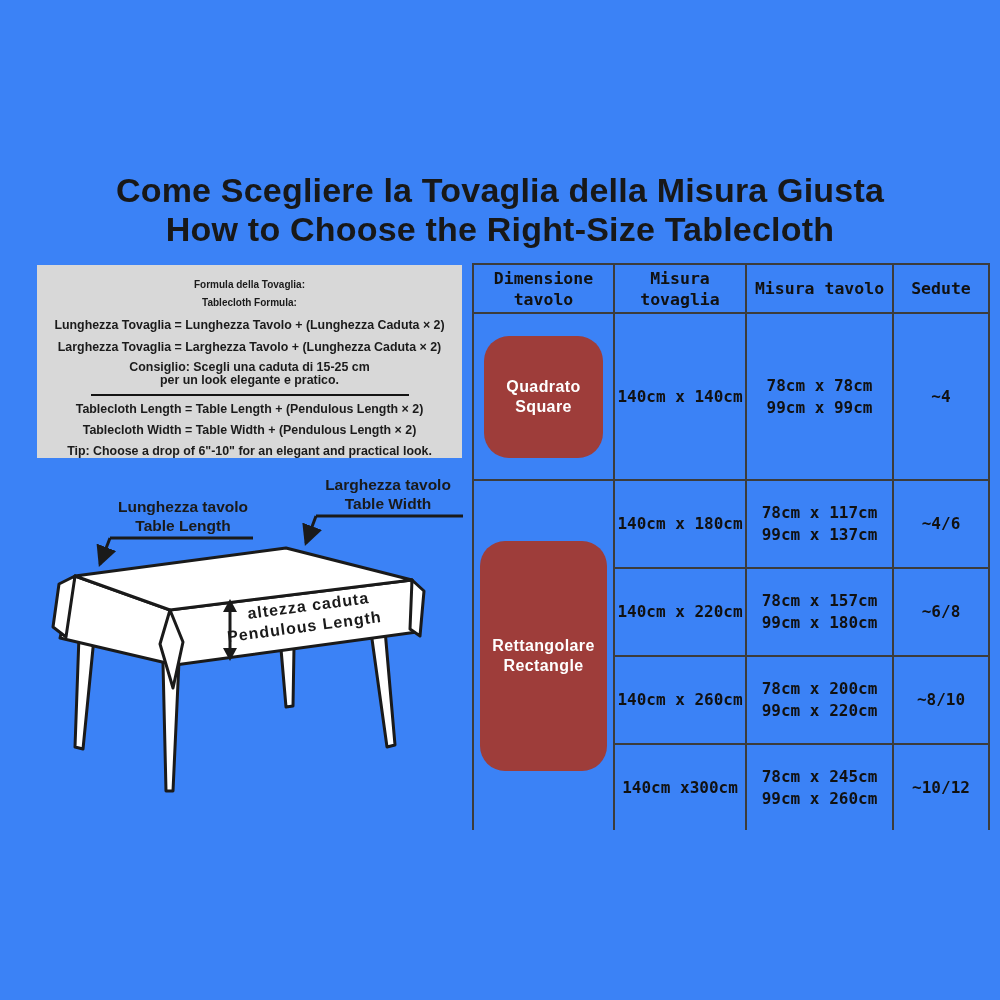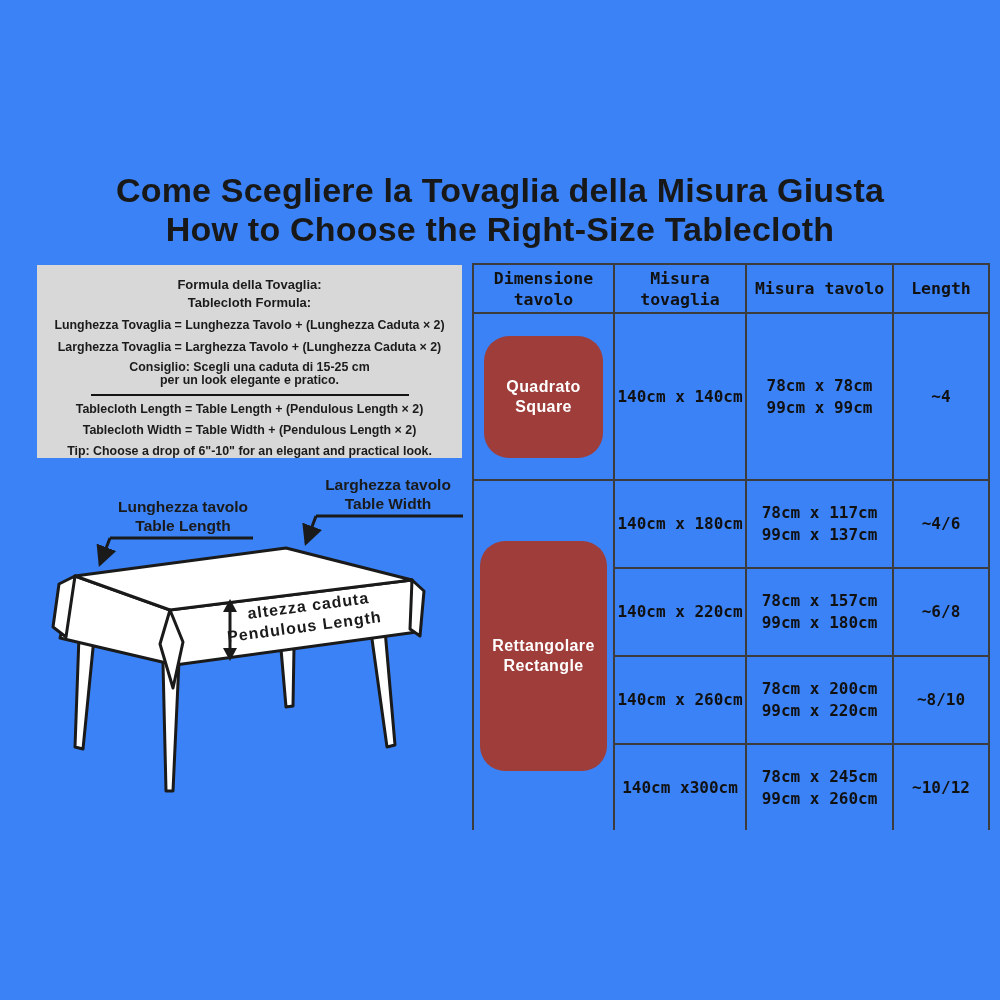--- a/index.html
+++ b/index.html
@@ -4,21 +4,21 @@
 <style>
   html,body { margin:0; padding:0; background:#ffffff; }
   body { width:1000px; height:1000px; font-family:"Liberation Sans", sans-serif; }
   .page { position:relative; width:1000px; height:1000px; background:#3b82f6; overflow:hidden; }
 
   .title { position:absolute; top:171px; left:0; width:1000px; text-align:center;
            font-weight:bold; font-size:34px; line-height:39px; color:#181818; letter-spacing:0.2px; }
 
   .fbox { position:absolute; left:37px; top:265px; width:425px; height:193px;
           background:#D8D8D8; text-align:center; color:#1b1b1b; box-sizing:border-box; padding-top:11px; }
-  .ft   { font-weight:bold; font-size:13px; line-height:17.5px; }
+  .ft   { font-weight:bold; font-size:10px; line-height:17.5px; }
   .ff   { font-weight:bold; font-size:12.4px; line-height:13px; white-space:nowrap; }
   .ftip { font-weight:bold; font-size:12.4px; line-height:13px; white-space:nowrap; }
   .m7 { margin-top:7px; } .m8 { margin-top:8px; } .m9 { margin-top:9px; }
   .fdiv { width:318px; margin:7px auto 0 auto; border:0; border-top:2px solid #141414; }
 
   .diagram { position:absolute; left:20px; top:460px; }
 
   .sizes { position:absolute; left:472px; top:263px; border-collapse:collapse; table-layout:fixed; color:#111; }
   .sizes th, .sizes td { border:2px solid #3C3C3C; text-align:center; vertical-align:middle;
           font-family:"DejaVu Sans Mono","Liberation Mono",monospace; font-weight:bold; padding:0; }
@@ -119,21 +119,21 @@
         <div>tavolo</div>
       </th>
       <th>
         <div>Misura</div>
         <div>tovaglia</div>
       </th>
       <th>
         <div>Misura tavolo</div>
       </th>
       <th>
-        <div>Length</div>
+        <div>Sedute</div>
       </th>
     </tr>
 
     <tr style="height:167px">
       <td>
         <div class="swatch sq">
           <div>Quadrato</div>
           <div>Square</div>
         </div>
       </td>

